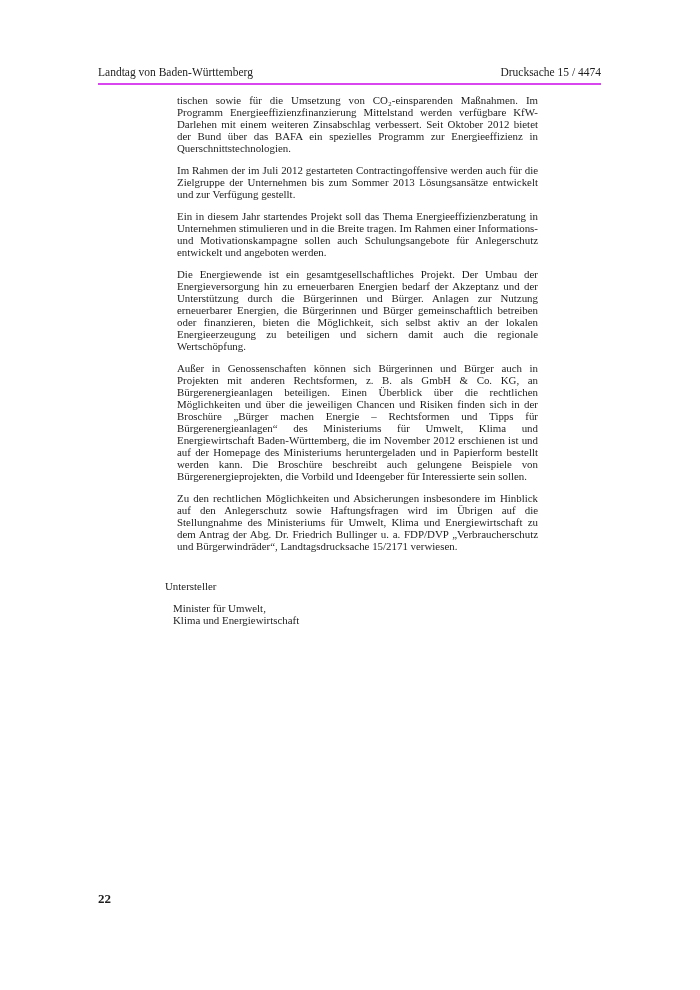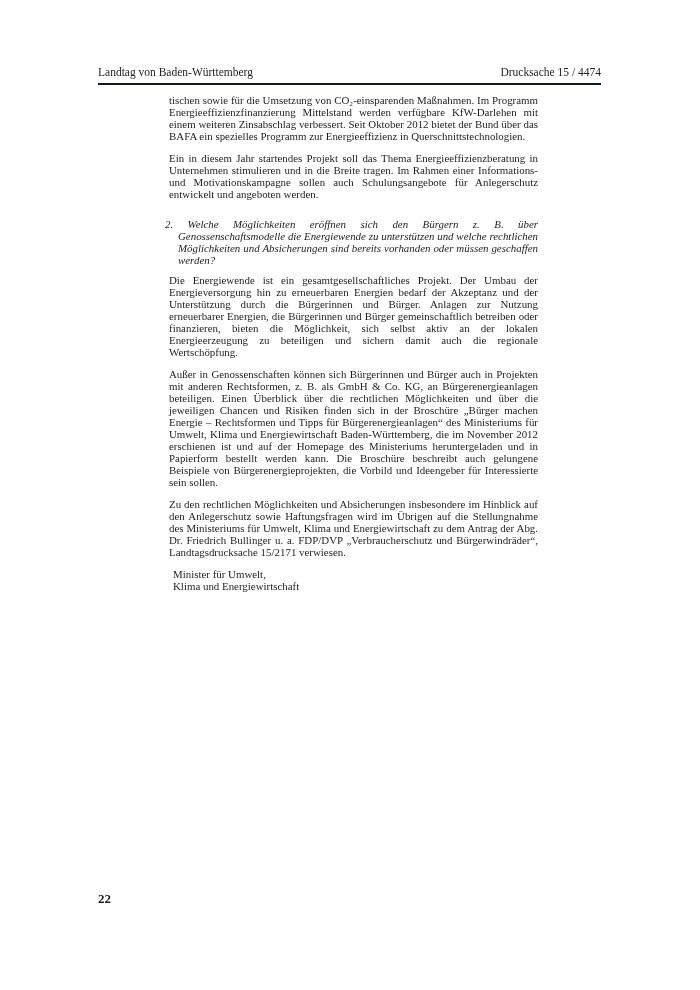--- a/index.html
+++ b/index.html
@@ -19,34 +19,34 @@
   .header {
     position: absolute;
     left: 98px;
     top: 65px;
     width: 503px;
     display: flex;
     justify-content: space-between;
     align-items: flex-end;
     font-size: 11.5px;
     line-height: 14px;
-    border-bottom: 2px solid #0f172a;
+    border-bottom: 2px solid #d946ef;
     padding-bottom: 4px;
   }
   .content {
     position: absolute;
     left: 165px;
     top: 94px;
     width: 373px;
     font-size: 10.9px;
     line-height: 12px;
     text-align: justify;
   }
   .content p {
-    margin: 0 0 10px 4px;
+    margin: 0 0 10px 12px;
   }
   p.question {
     font-style: italic;
     padding-left: 13px;
     text-indent: -13px;
     margin: 18px 0 8px 0;
   }
   p.sig-name {
     margin: 28px 0 10px 0;
   }
@@ -67,27 +67,28 @@
 
 <div class="page">
 
   <div class="header">
     <span>Landtag von Baden-Württemberg</span>
     <span>Drucksache 15 / 4474</span>
   </div>
 
   <div class="content">
     <p>tischen sowie für die Umsetzung von CO₂-einsparenden Maßnahmen. Im Programm Energieeffizienzfinanzierung Mittelstand werden verfügbare KfW-Darlehen mit einem weiteren Zinsabschlag verbessert. Seit Oktober 2012 bietet der Bund über das BAFA ein spezielles Programm zur Energieeffizienz in Querschnittstechnologien.</p>
+    <p>Im Rahmen der im Juli 2012 gestarteten Contractingoffensive werden auch für die Zielgruppe der Unternehmen bis zum Sommer 2013 Lösungsansätze entwickelt und zur Verfügung gestellt.</p>
     <p>Ein in diesem Jahr startendes Projekt soll das Thema Energieeffizienzberatung in Unternehmen stimulieren und in die Breite tragen. Im Rahmen einer Informations- und Motivationskampagne sollen auch Schulungsangebote für Anlegerschutz entwickelt und angeboten werden.</p>
 
-    <p class="question">2. Welche Möglichkeiten eröffnen sich den Bürgern z. B. über Genossenschaftsmodelle die Energiewende zu unterstützen und welche rechtlichen Möglichkeiten und Absicherungen sind bereits vorhanden oder müssen geschaffen werden?</p>
 
     <p>Die Energiewende ist ein gesamtgesellschaftliches Projekt. Der Umbau der Energieversorgung hin zu erneuerbaren Energien bedarf der Akzeptanz und der Unterstützung durch die Bürgerinnen und Bürger. Anlagen zur Nutzung erneuerbarer Energien, die Bürgerinnen und Bürger gemeinschaftlich betreiben oder finanzieren, bieten die Möglichkeit, sich selbst aktiv an der lokalen Energieerzeugung zu beteiligen und sichern damit auch die regionale Wertschöpfung.</p>
     <p>Außer in Genossenschaften können sich Bürgerinnen und Bürger auch in Projekten mit anderen Rechtsformen, z. B. als GmbH &amp; Co. KG, an Bürgerenergieanlagen beteiligen. Einen Überblick über die rechtlichen Möglichkeiten und über die jeweiligen Chancen und Risiken finden sich in der Broschüre „Bürger machen Energie – Rechtsformen und Tipps für Bürgerenergieanlagen“ des Ministeriums für Umwelt, Klima und Energiewirtschaft Baden-Württemberg, die im November 2012 erschienen ist und auf der Homepage des Ministeriums heruntergeladen und in Papierform bestellt werden kann. Die Broschüre beschreibt auch gelungene Beispiele von Bürgerenergieprojekten, die Vorbild und Ideengeber für Interessierte sein sollen.</p>
     <p>Zu den rechtlichen Möglichkeiten und Absicherungen insbesondere im Hinblick auf den Anlegerschutz sowie Haftungsfragen wird im Übrigen auf die Stellungnahme des Ministeriums für Umwelt, Klima und Energiewirtschaft zu dem Antrag der Abg. Dr. Friedrich Bullinger u. a. FDP/DVP „Verbraucherschutz und Bürgerwindräder“, Landtagsdrucksache 15/2171 verwiesen.</p>
 
+    <p class="sig-name">Untersteller</p>
     <p class="sig-title">Minister für Umwelt,
 Klima und Energiewirtschaft</p>
   </div>
 
   <div class="page-number">22</div>
 
 </div>
 
 </body></html>

